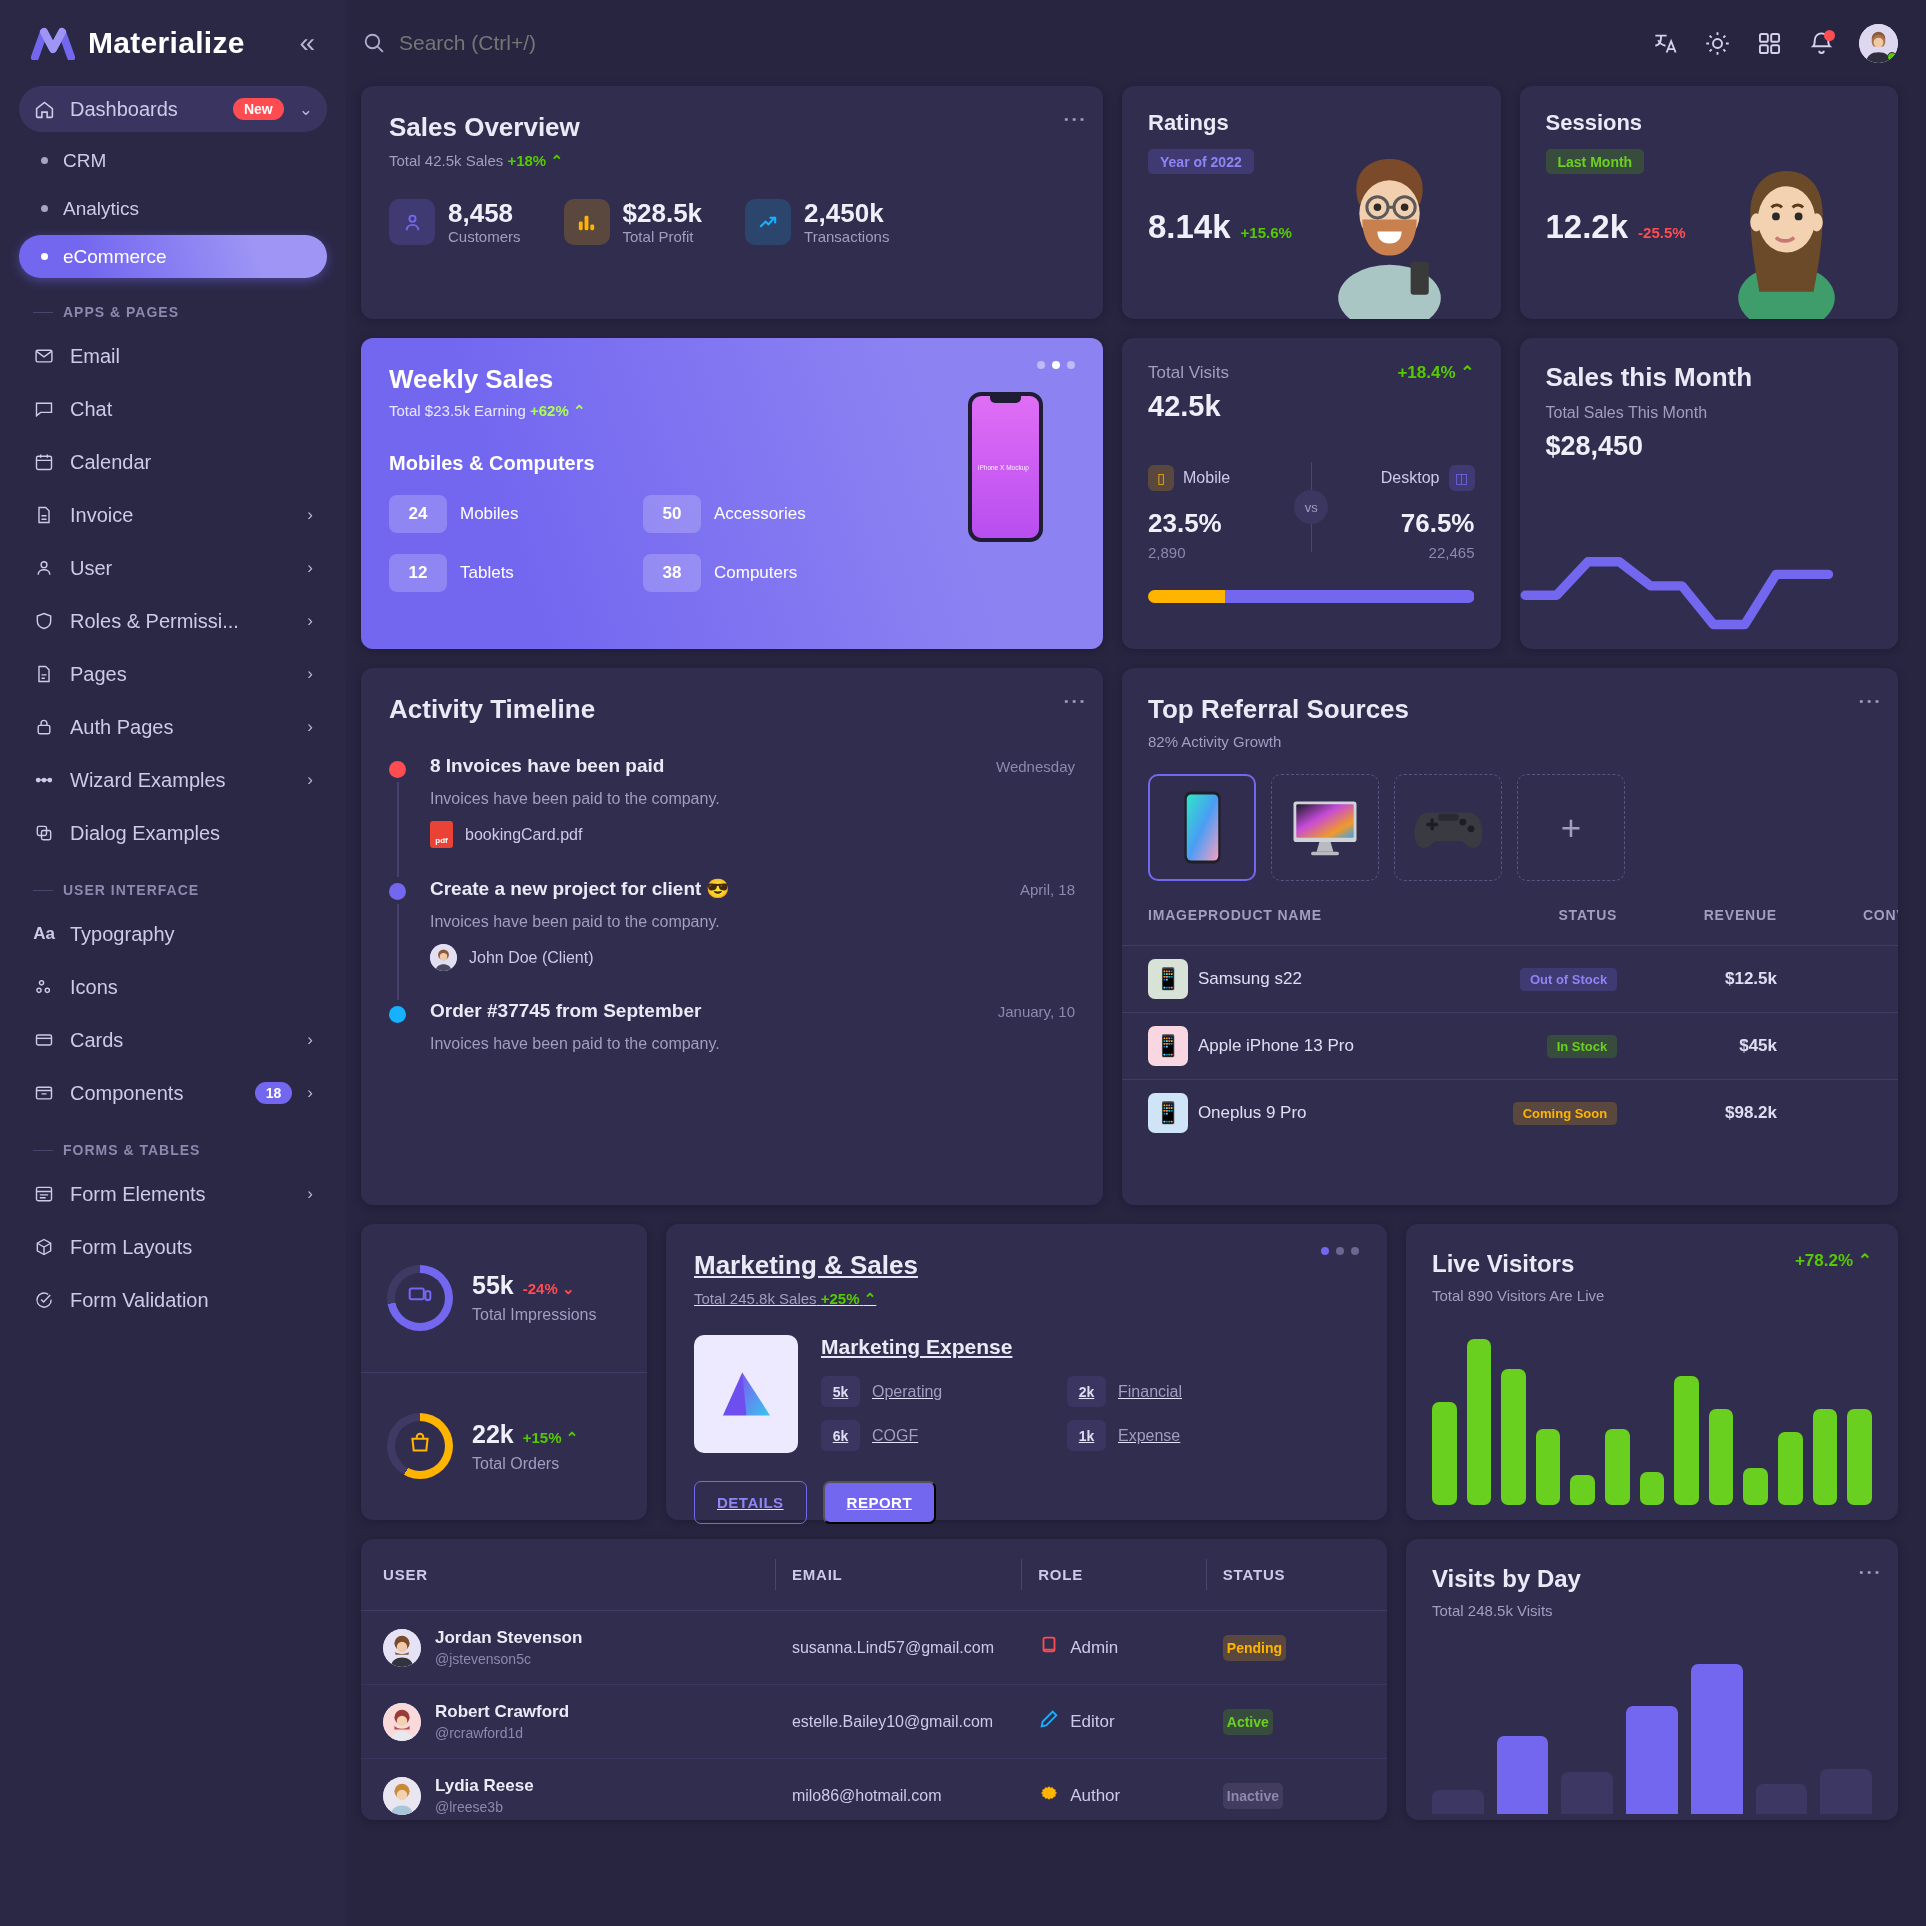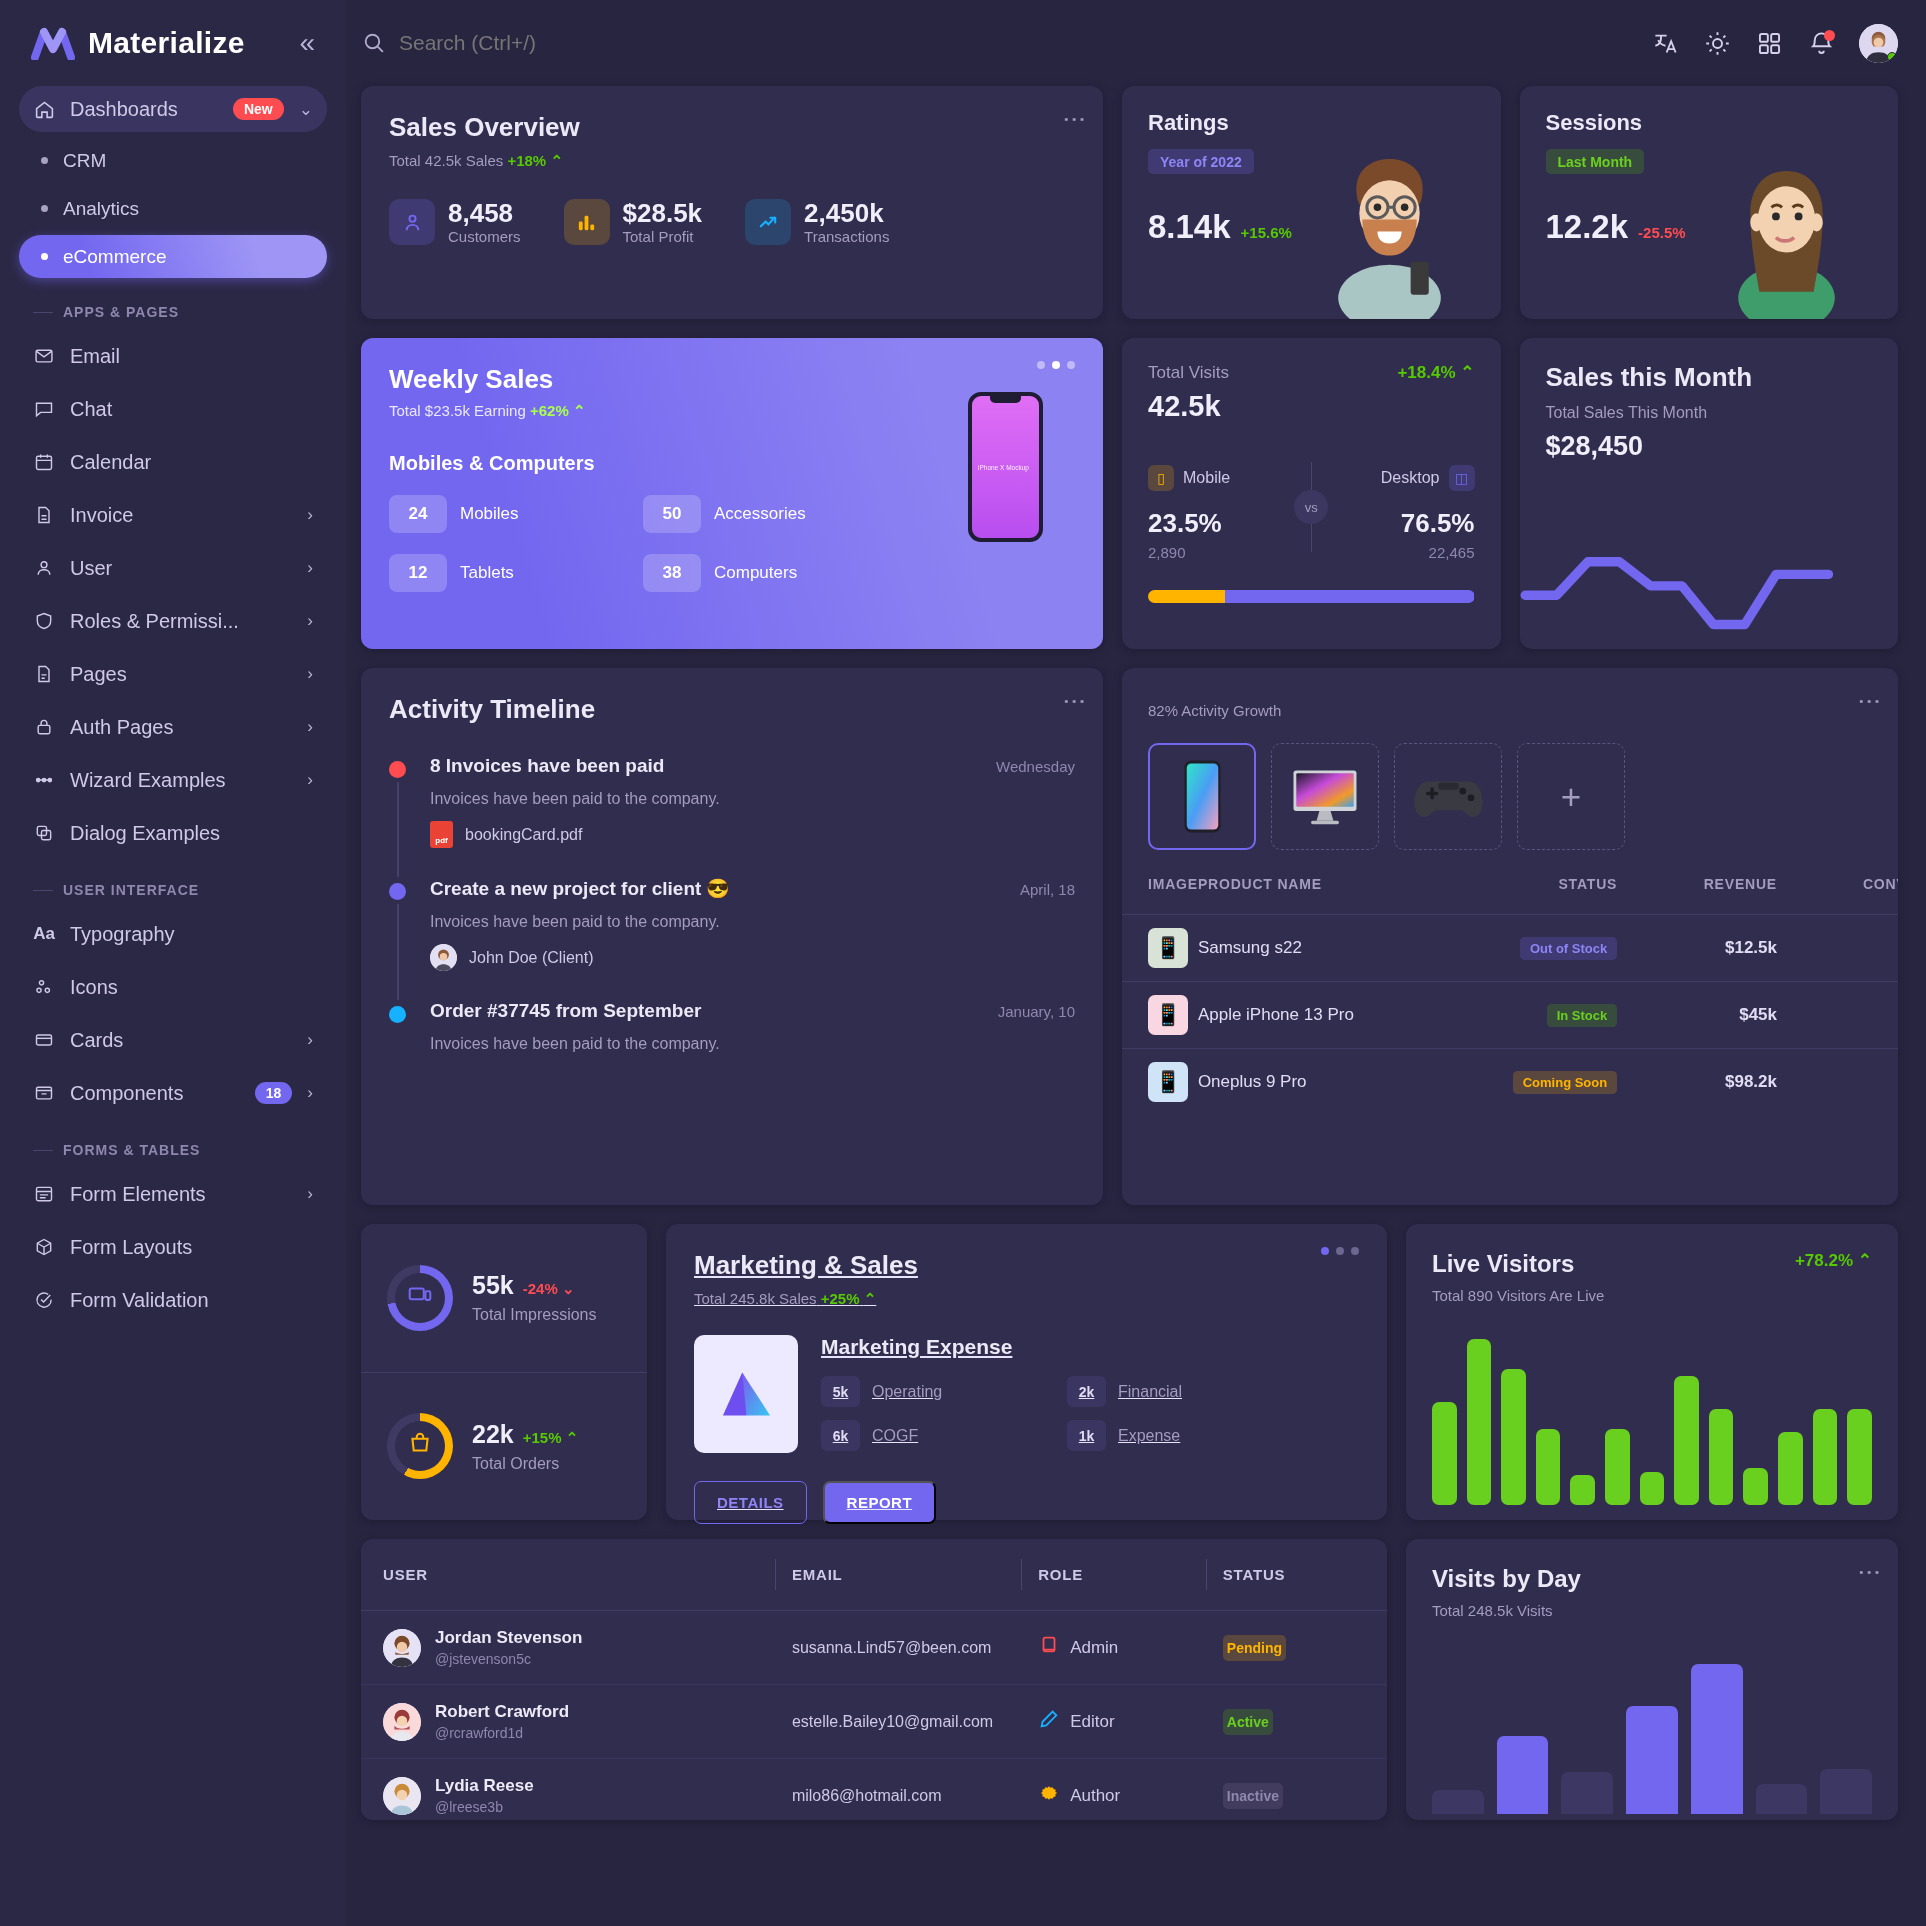--- a/index.html
+++ b/index.html
@@ -752,20 +752,21 @@
                 <span class="tl-title">Order #37745 from September</span>
                 <span class="tl-date">January, 10</span>
               </div>
               <div class="tl-desc">Invoices have been paid to the company.</div>
             </div>
           </div>
         </section>
 
         <section class="card referral">
           <div class="ref-head">
+            <div class="card-title">Top Referral Sources</div>
             <div class="card-sub" style="margin-top:8px;">82% Activity Growth</div>
           </div>
           <div class="kebab">⋮</div>
           <div class="ref-thumbs">
             <div class="thumb sel">
               <svg width="45" height="75" viewBox="0 0 60 100">
                   <rect x="6" y="2" width="48" height="96" rx="9" fill="#1f1f28"></rect>
                   <rect x="9" y="6" width="42" height="88" rx="6" fill="url(#g1)"></rect>
                   <defs>
                     <linearGradient id="g1" x1="0" y1="0" x2="1" y2="1">
@@ -989,21 +990,21 @@
                           <path d="M13 24c2 3 12 3 14 0v3H13z" fill="#8c5a3b"></path>
                           <path d="M8 40c1-7 6-10 12-10s11 3 12 10z" fill="#33333f"></path>
                         </svg>
                     </span>
                     <div>
                       <div class="u-name">Jordan Stevenson</div>
                       <div class="u-handle">@jstevenson5c</div>
                     </div>
                   </div>
                 </td>
-                <td>susanna.Lind57@been.com</td>
+                <td>susanna.Lind57@gmail.com</td>
                 <td>
                   <span class="role">
                     <span><svg width="22" height="22" viewBox="0 0 24 24" fill="none" stroke="#ff4c51" stroke-width="2">
                           <rect x="6" y="4" width="12" height="15" rx="2"></rect>
                           <path d="M6 17h12"></path>
                         </svg></span>
                     <span>Admin</span>
                   </span>
                 </td>
                 <td><span class="stt pending">Pending</span></td>

